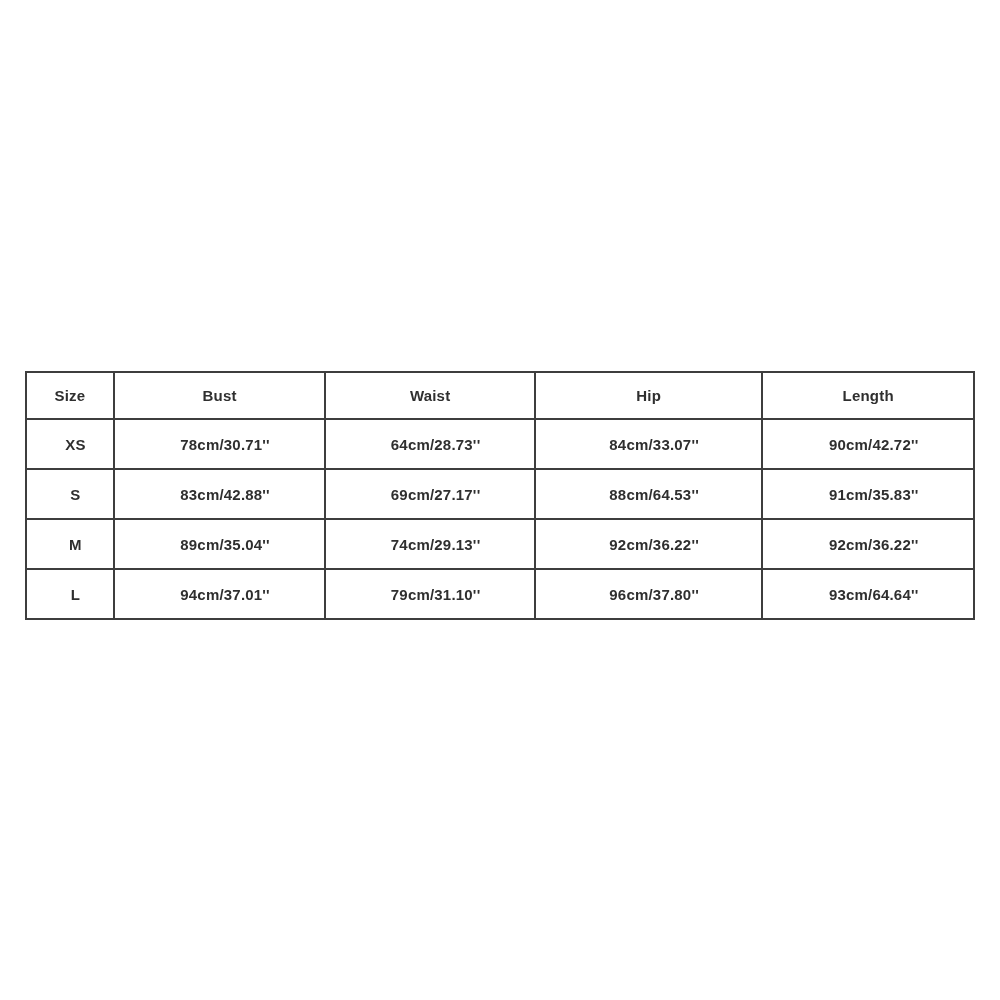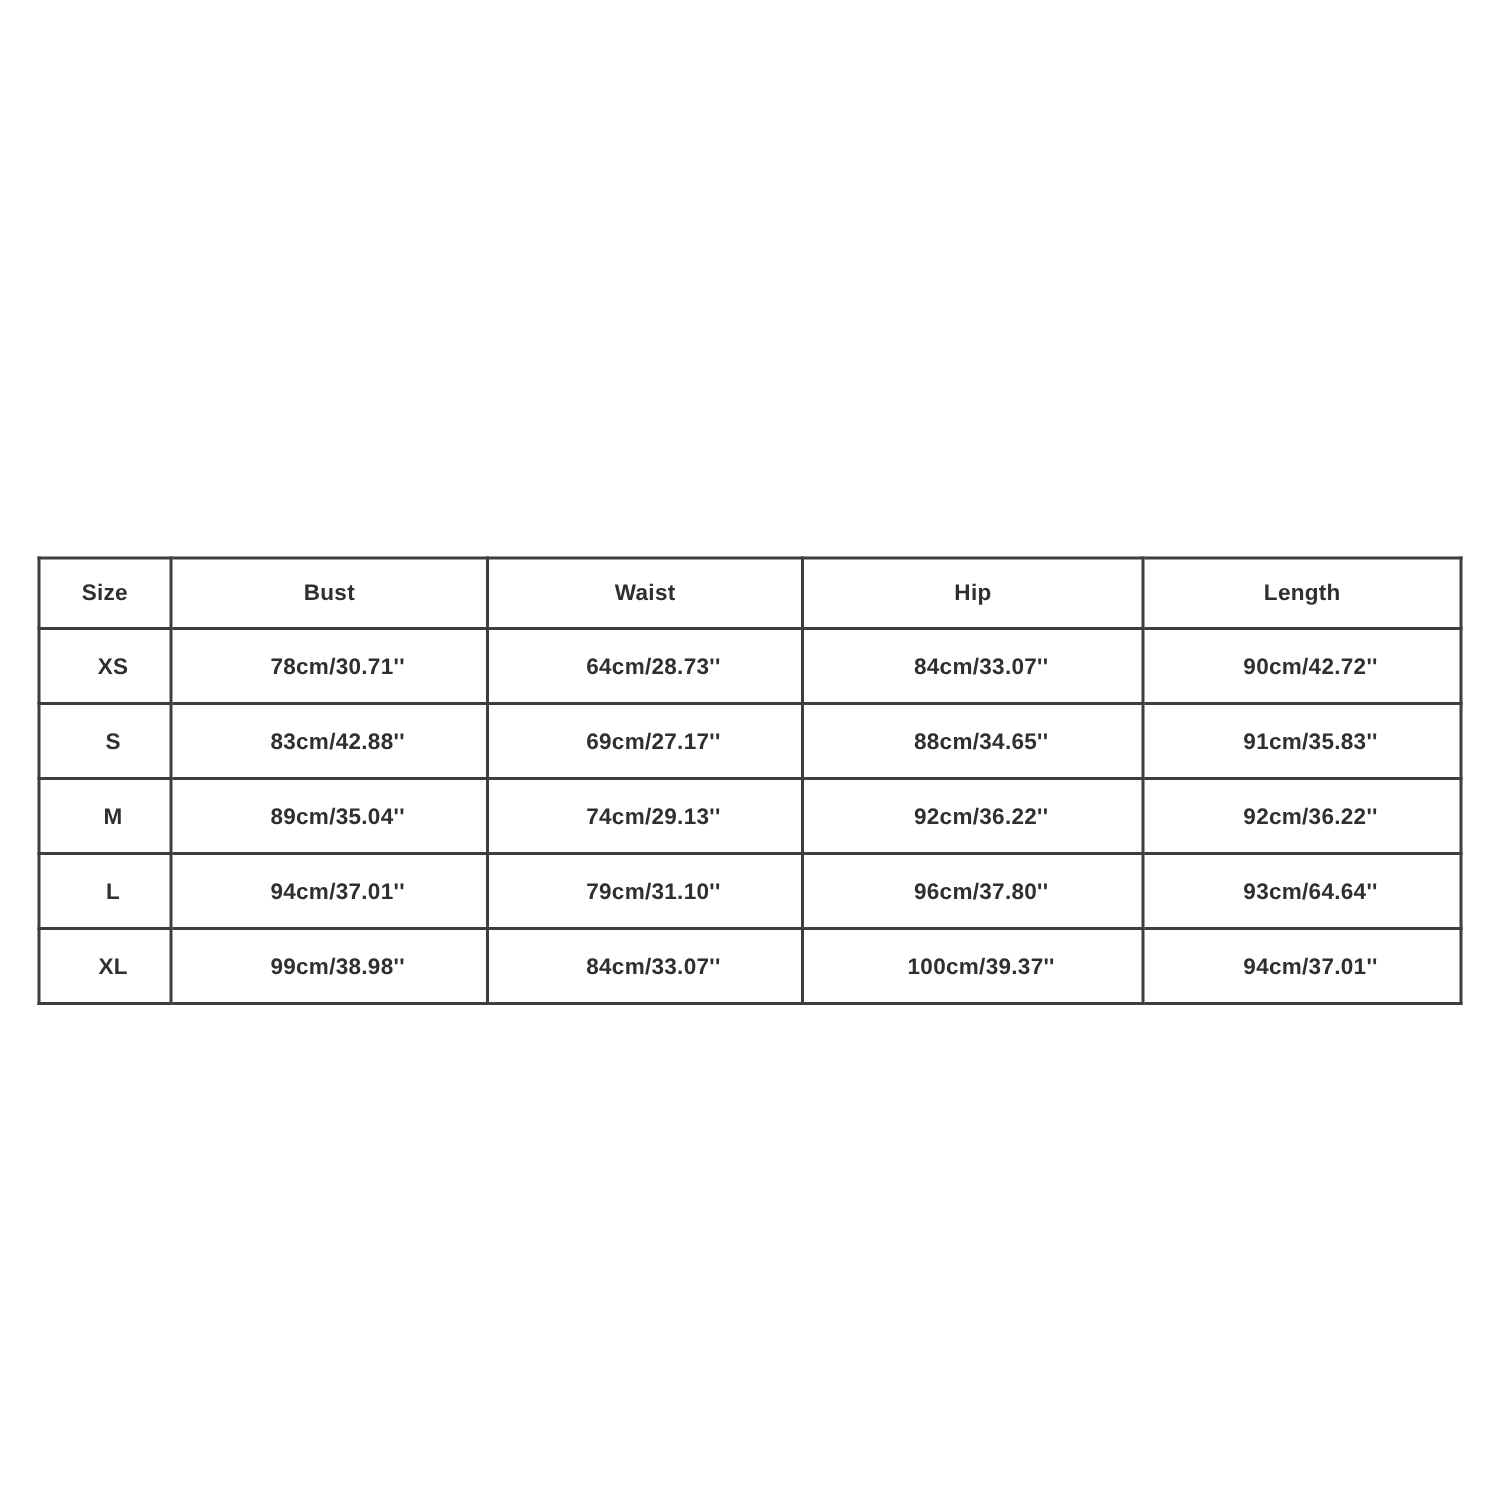--- a/index.html
+++ b/index.html
@@ -78,40 +78,33 @@
           <td>XS</td>
           <td>78cm/30.71''</td>
           <td>64cm/28.73''</td>
           <td>84cm/33.07''</td>
           <td>90cm/42.72''</td>
         </tr>
         <tr>
           <td>S</td>
           <td>83cm/42.88''</td>
           <td>69cm/27.17''</td>
-          <td>88cm/34.65''</td>
+          <td>88cm/64.53''</td>
           <td>91cm/35.83''</td>
         </tr>
         <tr>
           <td>M</td>
           <td>89cm/35.04''</td>
           <td>74cm/29.13''</td>
           <td>92cm/36.22''</td>
           <td>92cm/36.22''</td>
         </tr>
         <tr>
           <td>L</td>
           <td>94cm/37.01''</td>
           <td>79cm/31.10''</td>
           <td>96cm/37.80''</td>
           <td>93cm/64.64''</td>
         </tr>
-        <tr>
-          <td>XL</td>
-          <td>99cm/38.98''</td>
-          <td>84cm/33.07''</td>
-          <td>100cm/39.37''</td>
-          <td>94cm/37.01''</td>
-        </tr>
       </tbody>
     </table>
   </div>
 </div>
 
 </body></html>

